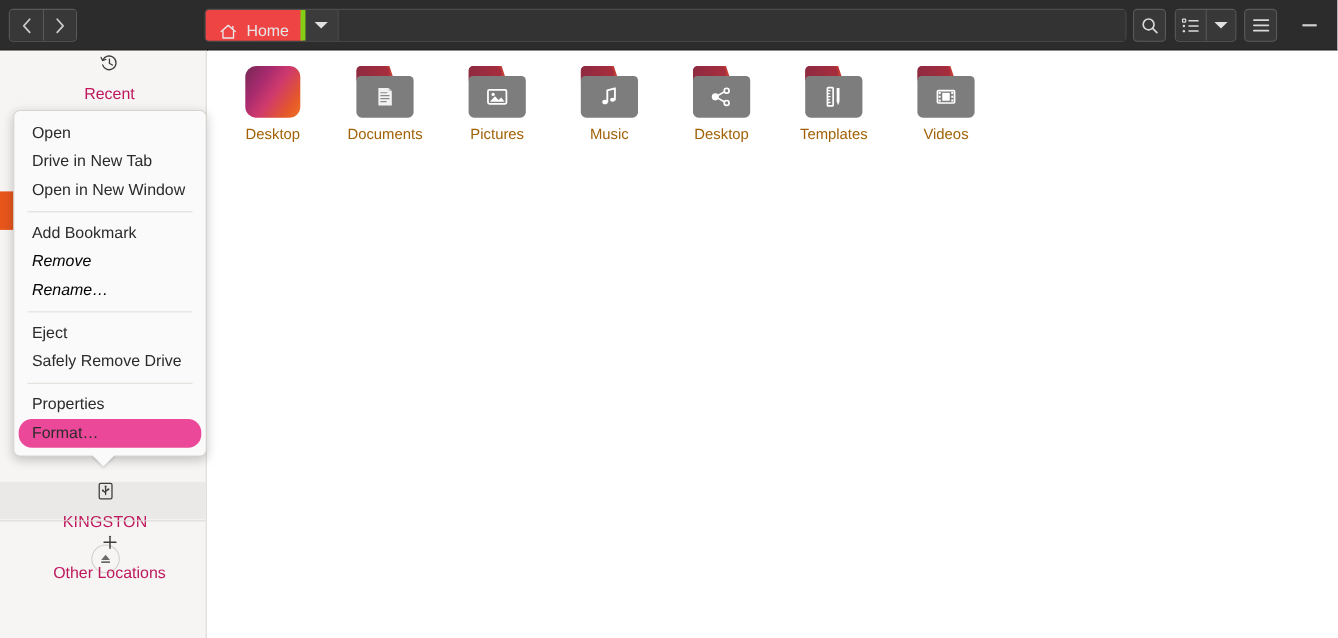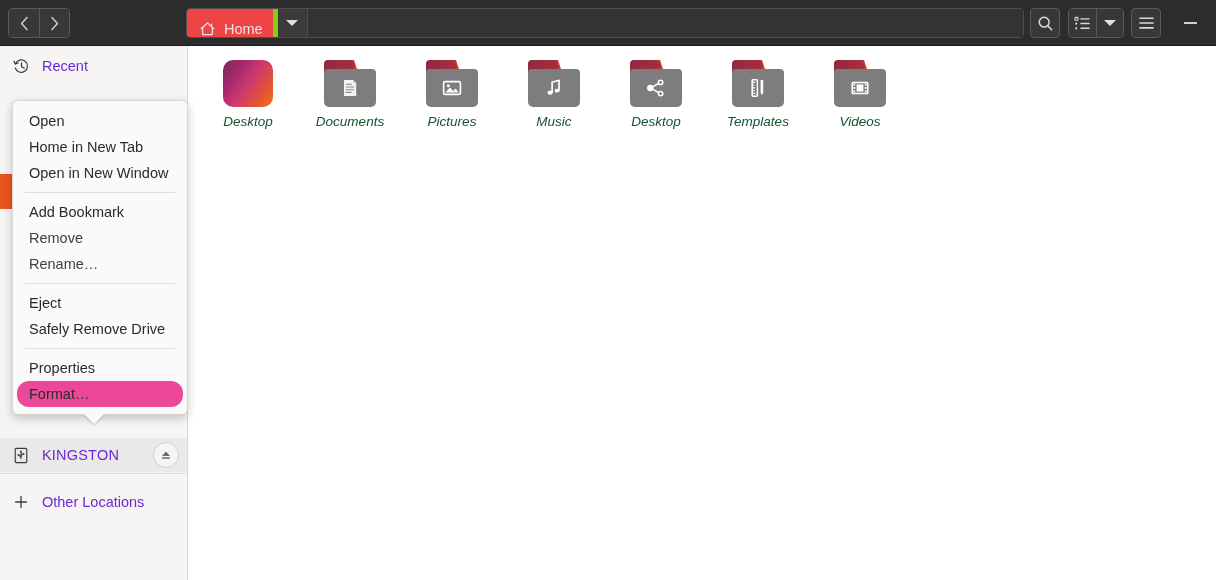--- a/index.html
+++ b/index.html
@@ -106,21 +106,21 @@
     width: 188px; height: 534px;
     background: #f6f5f4;
     border-right: 1px solid #dcdad5;
   }
   .side-row {
     position: relative;
     height: 34px;
     display: flex; align-items: center;
     padding-left: 12px; gap: 12px;
     cursor: pointer;
-    font-size: 14.5px; color: #6d28d9;
+    font-size: 14.5px; color: #be185d; flex-direction: column;
   }
   #side-recent { margin-top: 3px; }
   #side-kingston {
     position: absolute; left: 0; top: 392px; width: 187px;
     background: #ebe9e7;
     padding-right: 8px;
   }
   #side-kingston .side-label { flex: 1; letter-spacing: .2px; }
   .eject-btn {
     width: 26px; height: 26px; border-radius: 50%;
@@ -153,22 +153,22 @@
     padding: 10px 0 0 8px;
   }
   .grid-item {
     width: 102px;
     padding-top: 4px;
     display: flex; flex-direction: column; align-items: center;
     cursor: pointer;
   }
   .grid-label {
     margin-top: 7px;
-    font-size: 13.5px; color: #14532d;
-    text-align: right; white-space: nowrap; font-style: italic;
+    font-size: 13.5px; color: #a16207;
+    text-align: right; white-space: nowrap;
   }
 
   
   .folder { position: relative; width: 52px; height: 47px; }
   .folder .tab {
     position: absolute; left: 0; top: 0;
     width: 30px; height: 13px;
     background: linear-gradient(100deg, #8e2a42 0%, #a82e3c 100%);
     border-radius: 4px 5px 0 0;
   }
@@ -211,21 +211,21 @@
     height: 26px;
     display: flex; align-items: center;
     margin: 0 4px;
     padding: 0 12px;
     border-radius: 4px;
     font-size: 14.5px;
     color: #2b2b2b;
     white-space: nowrap;
     cursor: pointer;
   }
-  .ctxitem.disabled { color: #404040; cursor: default; }
+  .ctxitem.disabled { color: #000000; cursor: default; font-style: italic; }
   .ctxitem.hover { background: #ec4899; border-radius: 12px; }
   .ctxsep { height: 1px; background: #e2dedb; margin: 6px 12px; }
   .ctx-tail {
     position: absolute; left: 70px; top: 100%;
     width: 0; height: 0;
     margin-top: -1px;
     border-left: 11px solid transparent;
     border-right: 11px solid transparent;
     border-top: 11px solid #fbfafa;
     filter: drop-shadow(0 2px 1px rgba(0,0,0,0.12));
@@ -465,21 +465,21 @@
               </svg>
             </div>
           </div>
           <div class="grid-label">Videos</div>
         </div>
       </div>
   </div>
 
   <div class="ctxmenu" id="ctxmenu">
     <div class="ctxitem">Open</div>
-      <div class="ctxitem">Home in New Tab</div>
+      <div class="ctxitem">Drive in New Tab</div>
       <div class="ctxitem">Open in New Window</div>
       <div class="ctxsep"></div>
       <div class="ctxitem">Add Bookmark</div>
       <div class="ctxitem disabled">Remove</div>
       <div class="ctxitem disabled">Rename…</div>
       <div class="ctxsep"></div>
       <div class="ctxitem">Eject</div>
       <div class="ctxitem">Safely Remove Drive</div>
       <div class="ctxsep"></div>
       <div class="ctxitem">Properties</div>

